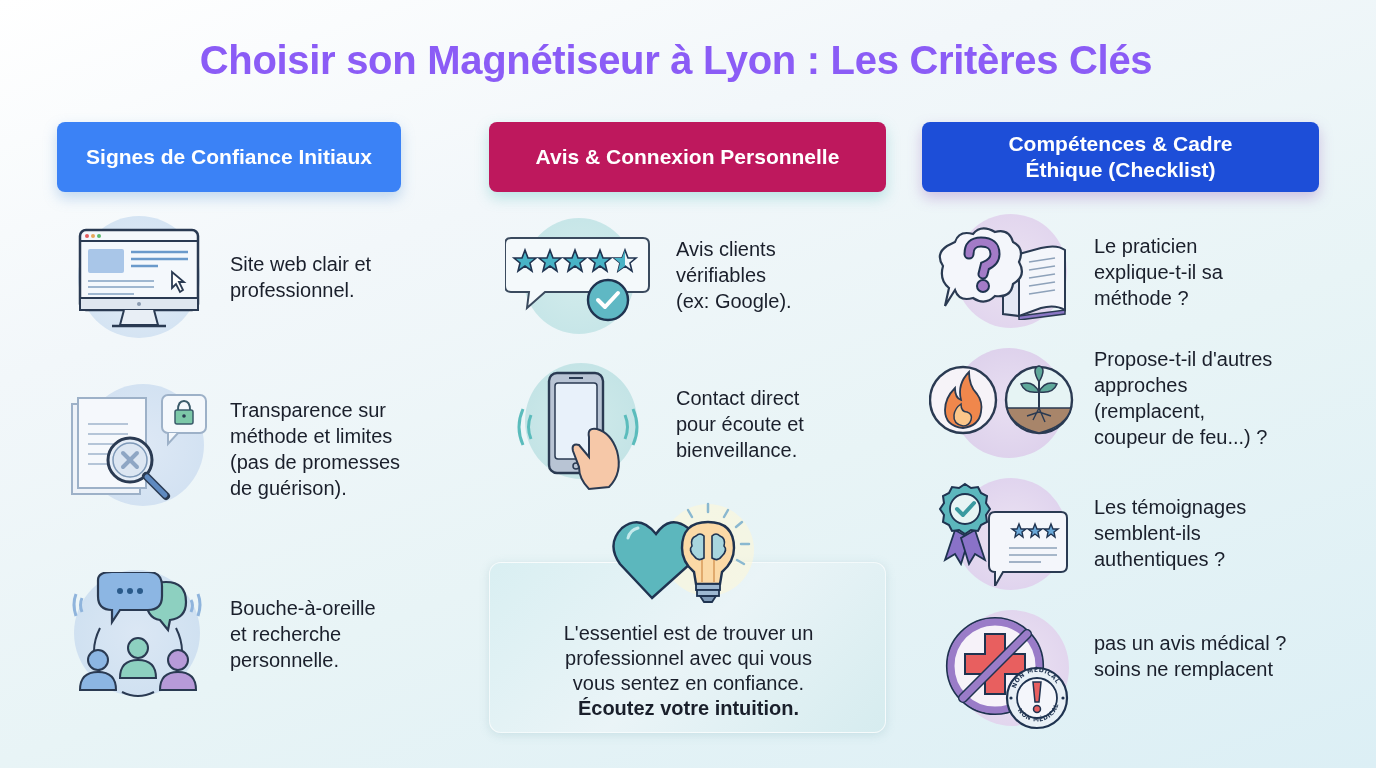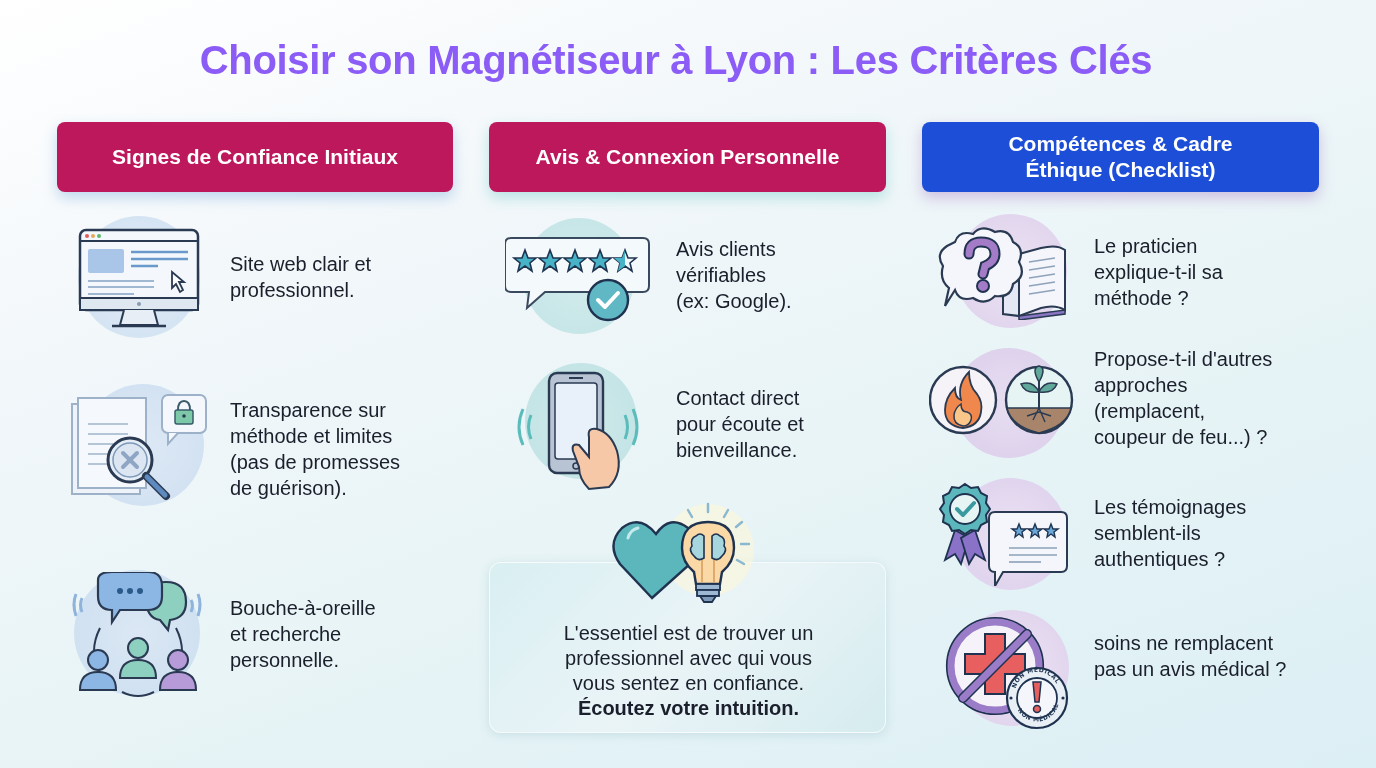--- a/index.html
+++ b/index.html
@@ -13,21 +13,21 @@
   .title {
     position: absolute; left: 0; top: 38px; width: 1352px;
     text-align: center; font-size: 40px; font-weight: 700; color: #8b5cf6;
     letter-spacing: -0.3px;
   }
   .col-header {
     position: absolute; top: 122px; height: 70px; border-radius: 8px;
     display: flex; align-items: center; justify-content: center; text-align: center;
     color: #fff; font-weight: 700; font-size: 21px; line-height: 26px;
   }
-  .h1 { left: 57px; width: 396px; background: #be185d; box-shadow: 0 6px 14px rgba(93,153,214,0.35); }
+  .h1 { left: 57px; width: 344px; background: #3b82f6; box-shadow: 0 6px 14px rgba(93,153,214,0.35); }
   .h2 { left: 489px; width: 397px; background: #be185d; box-shadow: 0 6px 14px rgba(79,188,189,0.35); }
   .h3 { left: 922px; width: 397px; background: #1d4ed8; box-shadow: 0 6px 14px rgba(146,95,187,0.35); }
 
   .item { position: absolute; }
   .icon-wrap { position: absolute; }
   .halo { position: absolute; border-radius: 50%; }
   .item-text {
     position: absolute; font-size: 20px; line-height: 26px; color: #1a1f2b;
   }
   .callout {
@@ -325,16 +325,16 @@
       <circle cx="94" cy="95" r="3.5" fill="#e85f5f" stroke="#1f3350" stroke-width="1.5"></circle>
       <circle cx="68" cy="84" r="1.6" fill="#1f3350"></circle>
       <circle cx="120" cy="84" r="1.6" fill="#1f3350"></circle>
       <path id="badge-arc-top" d="M72 80 A22 22 0 0 1 116 80" fill="none"></path>
       <path id="badge-arc-bot" d="M73 92 A22 22 0 0 0 115 92" fill="none"></path>
       <text font-family="DejaVu Sans, sans-serif" font-size="6" font-weight="700" fill="#1f3350" letter-spacing="0.5"><textPath href="#badge-arc-top" startOffset="8%">NON MÉDICAL</textPath></text>
       <text font-family="DejaVu Sans, sans-serif" font-size="6" font-weight="700" fill="#1f3350" letter-spacing="0.5"><textPath href="#badge-arc-bot" startOffset="8%">NON MÉDICAL</textPath></text>
     </svg>
   </div>
   <div class="item-text" style="left:169px;top:30px;">
+    <div>pas un avis médical ?</div>
     <div>soins ne remplacent</div>
-    <div>pas un avis médical ?</div>
   </div>
 </div>
 
 </body></html>

